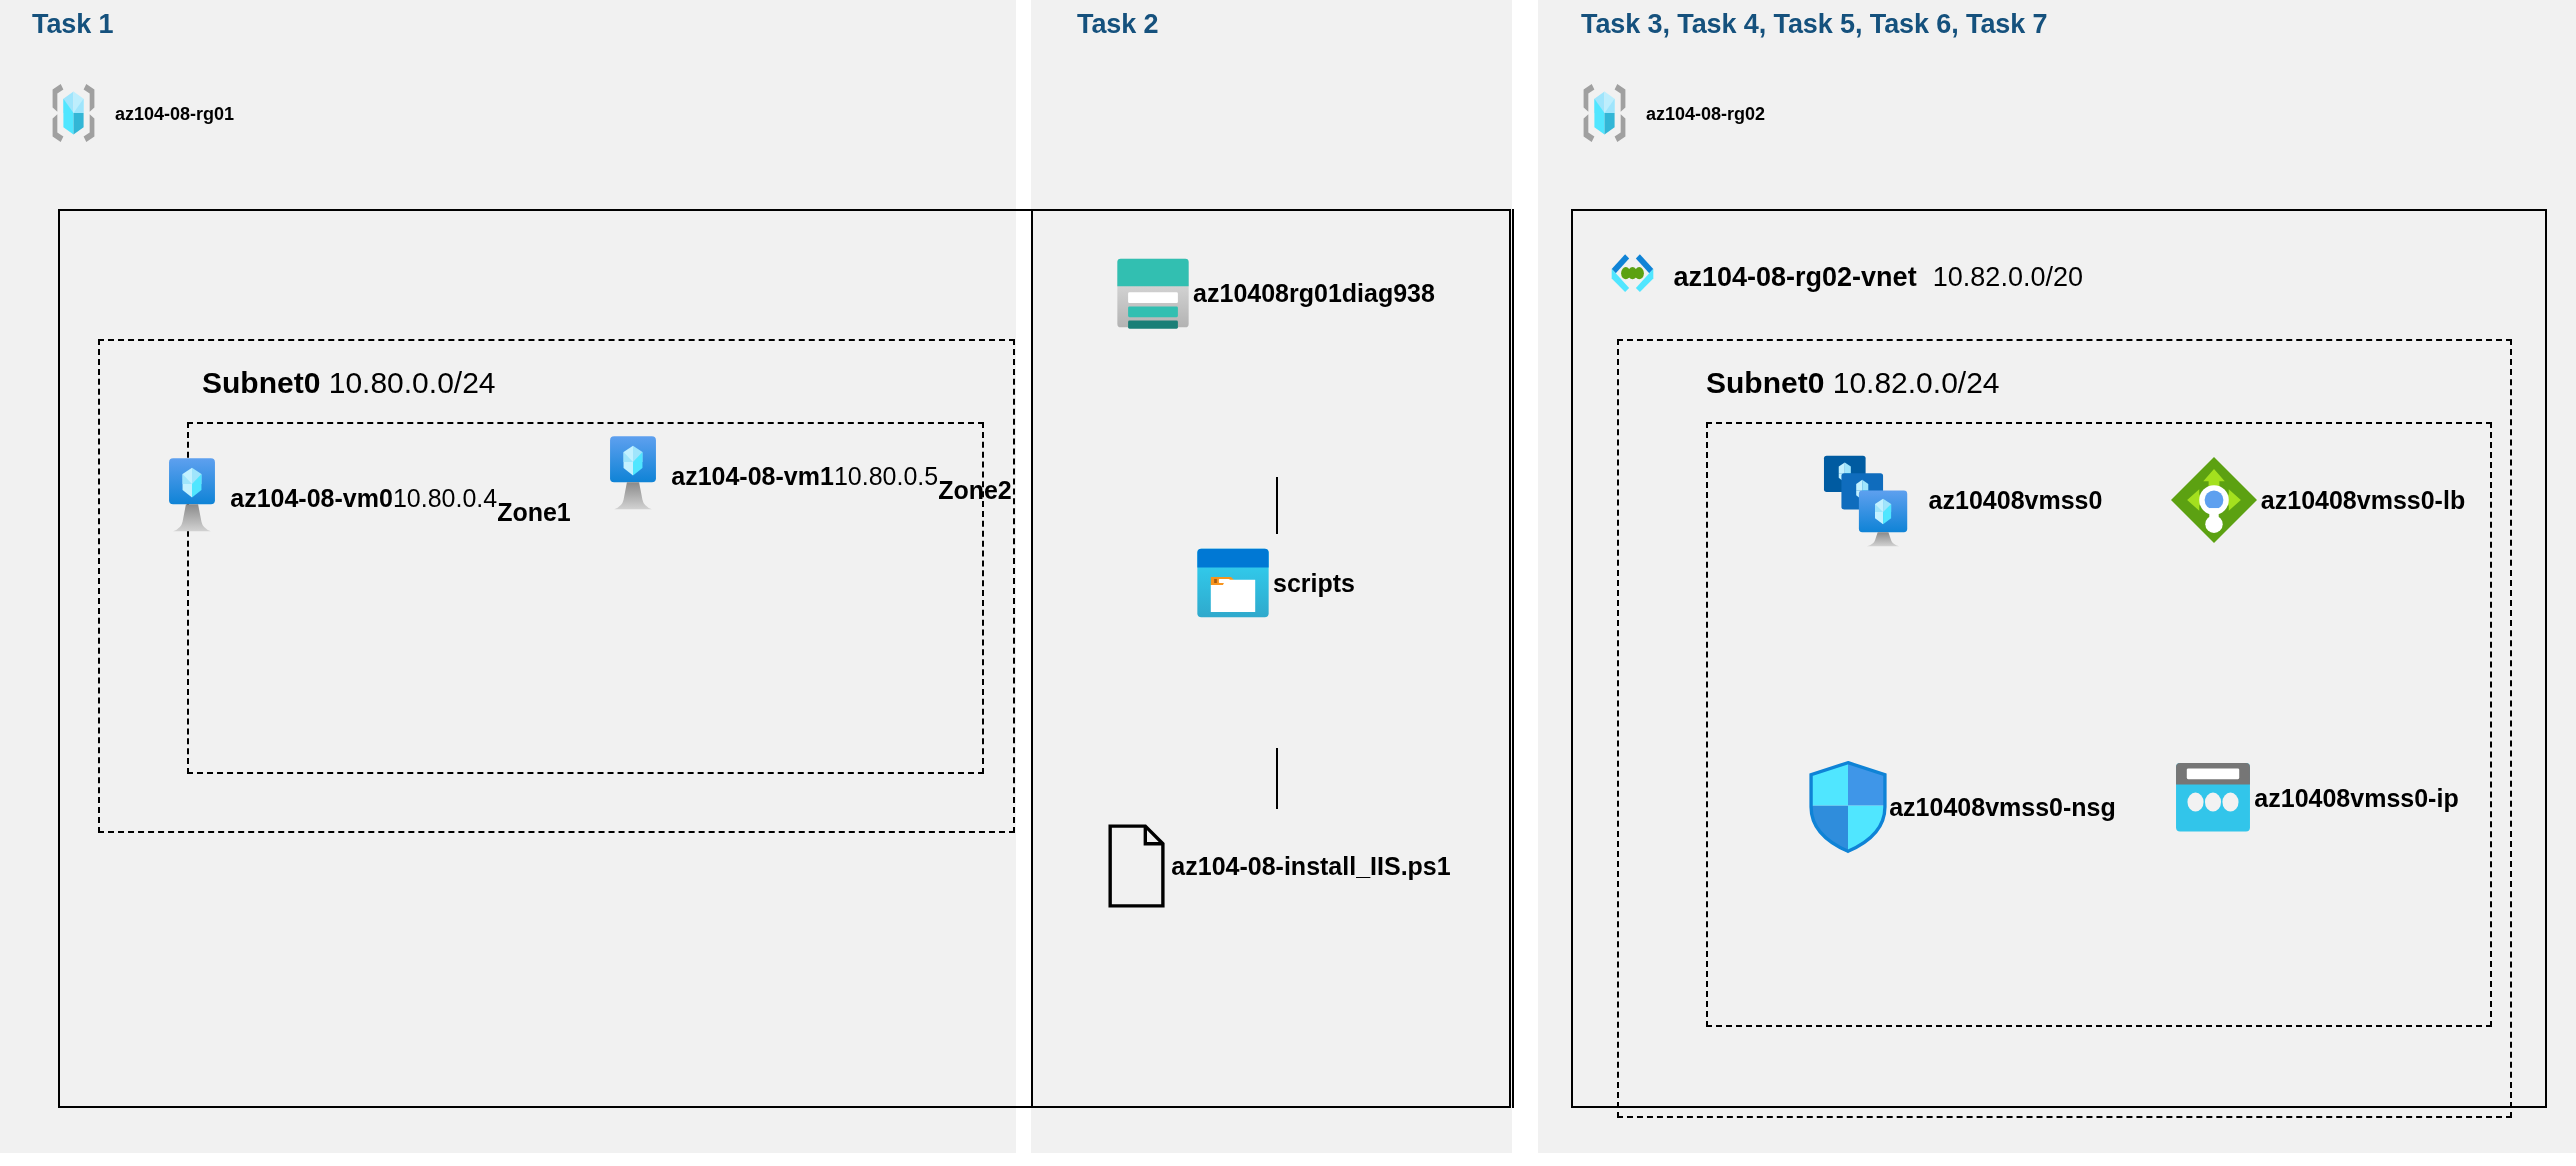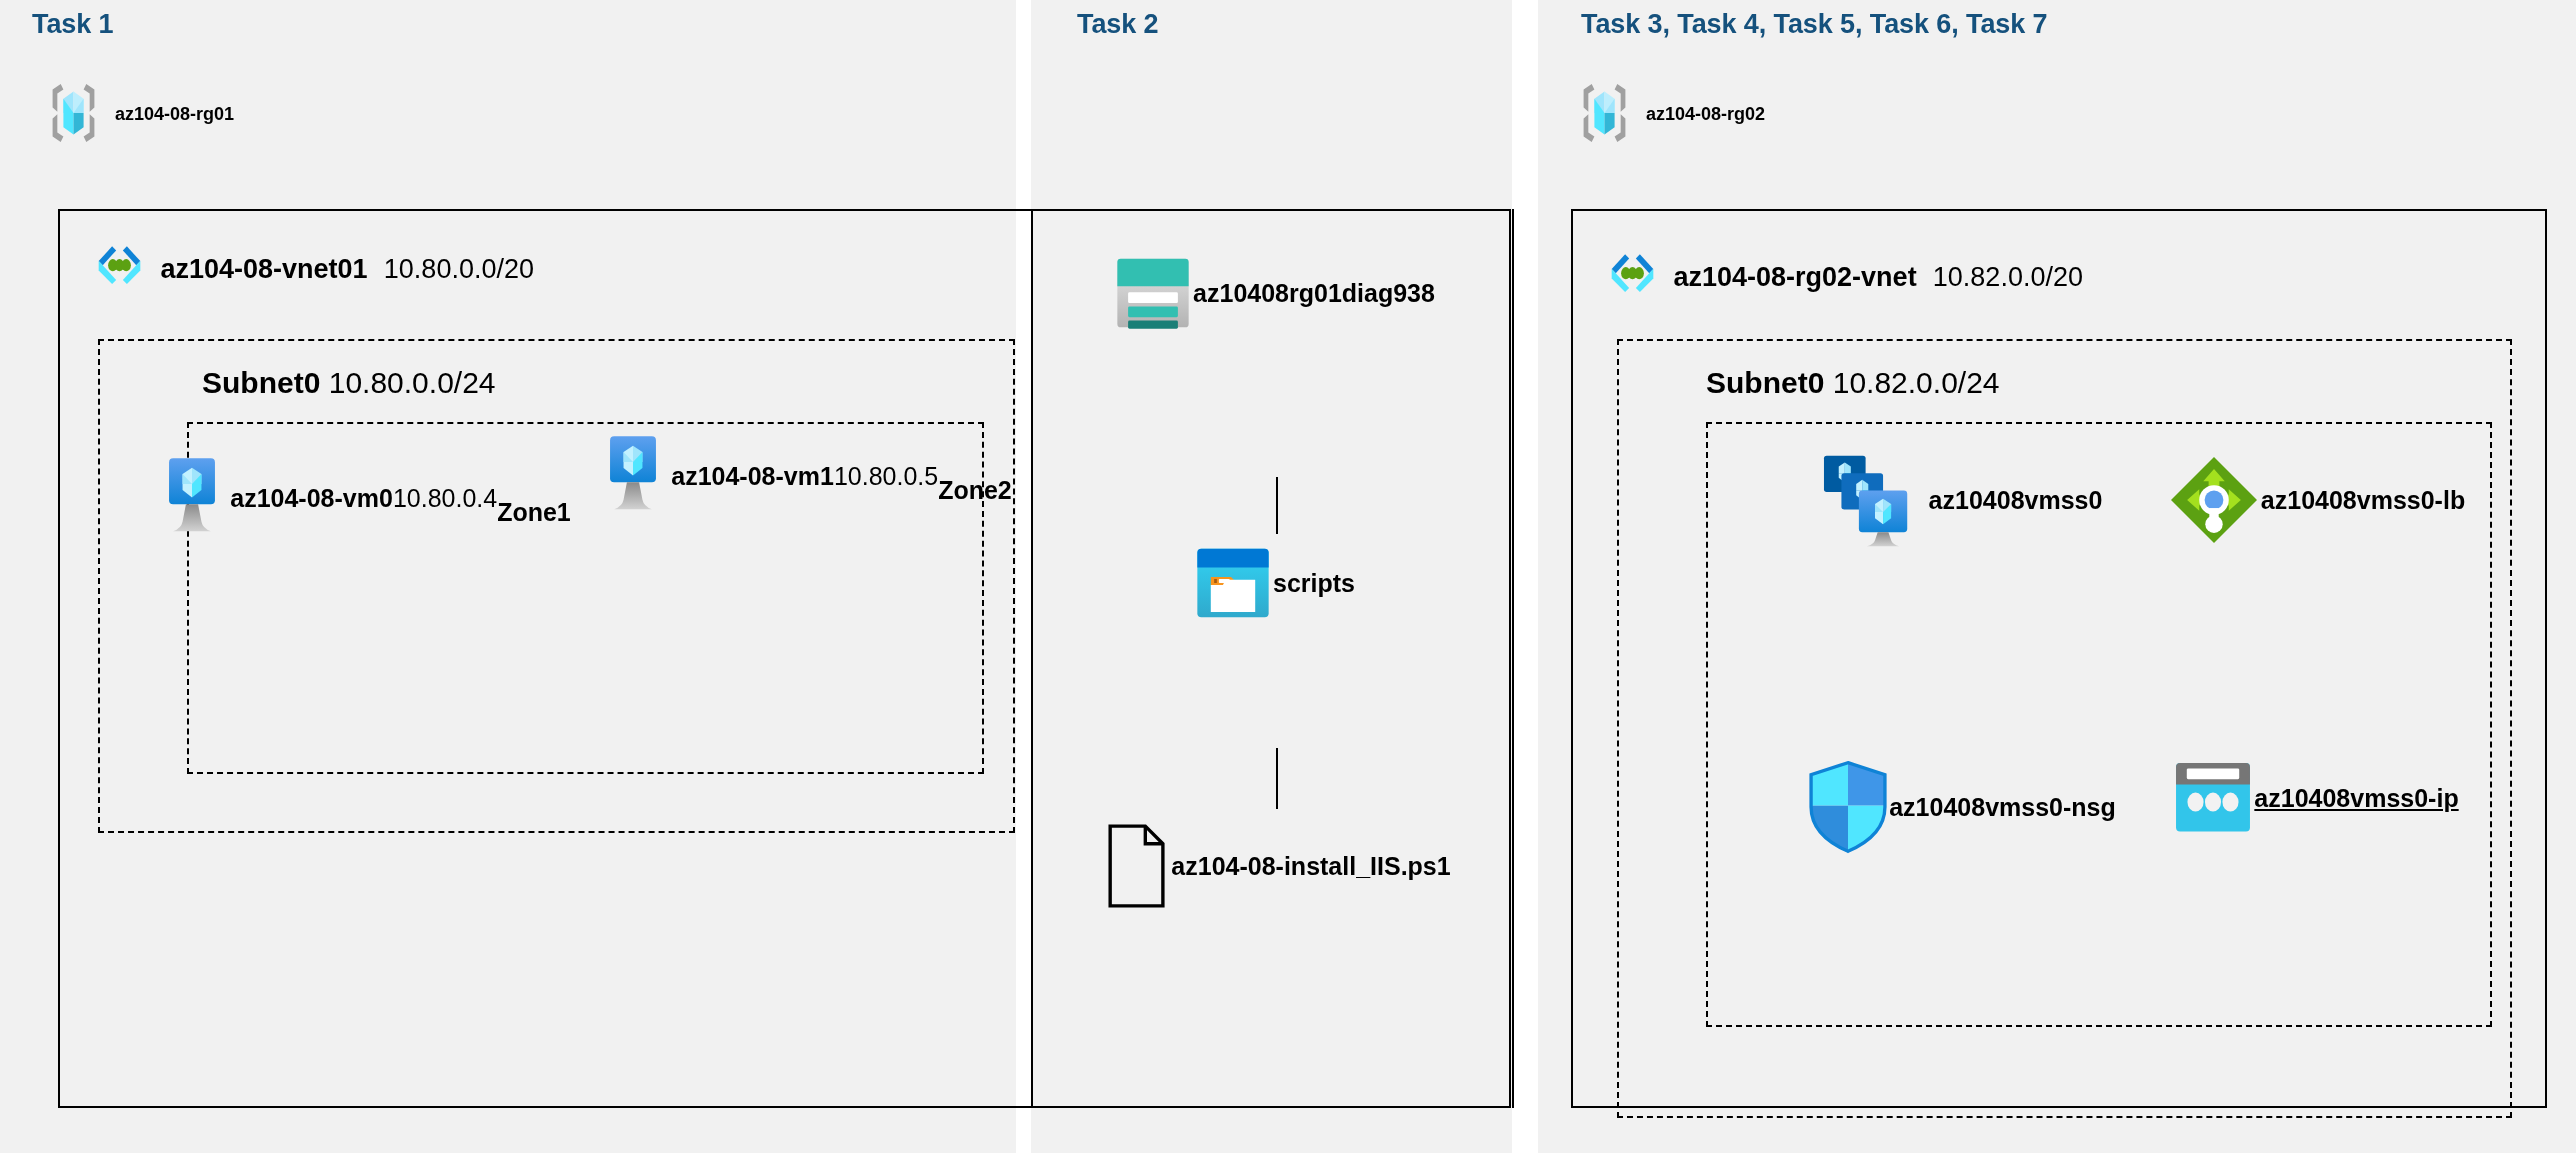--- a/index.html
+++ b/index.html
@@ -131,21 +131,21 @@
 
   #vm0-node  { left: 268px;  top: 457px; width: 189px; }
   #vm1-node  { left: 709px; top: 435px; width: 189px; }
   #storage-node { left: 1166px; top: 256px; width: 216px; }
   #scripts-node { left: 1193px; top: 546px; width: 162px; }
   #ps1-node     { left: 1052px; top: 822px; width: 445px; }
 
   #vmss0-node     { left: 1793px; top: 453px;  width: 337px; }
   #vmsslb-node    { left: 2151px; top: 453px;  width: 330px; }
   #vmssnsg-node   { left: 1793px; top: 760px; width: 337px; }
-  #vmssip-node    { left: 2157px; top: 760px; width: 317px; text-decoration: underline; }
+  #vmssip-node    { left: 2157px; top: 760px; width: 317px; }
 
   .icon-wrap { display: block; }
 
   
   .connector {
     position: absolute;
     width: 2px;
     background: #000000;
   }
   #connector-1 { left: 1276px; top: 477px;  height: 57px; }
@@ -172,35 +172,20 @@
         <path d="M54 46 L39 46 L39 78 L54 67 Z" fill="#32b6d6"></path>
         <path d="M24 25 L39 46 L24 46 Z" fill="#50e6ff"></path>
         <path d="M54 25 L39 46 L54 46 Z" fill="#9fe5fc"></path>
       </svg>
     </span>
     <span class="rg-name">az104-08-rg01</span>
   </div>
 
   <div class="solid-box" id="vnet01-box"></div>
 
-  <div class="vnet-header" id="vnet01-header">
-    <span class="icon-wrap">
-      <svg width="55" height="55" viewBox="0 0 82 82">
-        <path d="M30 8 L36 14 L16 36 L10 30 Z" fill="#0f83d6"></path>
-        <path d="M10 30 L16 36 L36 58 L30 64 L10 44 Z" fill="#50e6ff"></path>
-        <path d="M52 8 L46 14 L66 36 L72 30 Z" fill="#0f83d6"></path>
-        <path d="M72 30 L66 36 L46 58 L52 64 L72 44 Z" fill="#50e6ff"></path>
-        <ellipse cx="31" cy="36" rx="7" ry="9" fill="#5ca112"></ellipse>
-        <ellipse cx="41" cy="36" rx="7" ry="9" fill="#5ca112"></ellipse>
-        <ellipse cx="51" cy="36" rx="7" ry="9" fill="#5ca112"></ellipse>
-      </svg>
-    </span>
-    <span class="vnet-name">az104-08-vnet01</span>
-    <span class="vnet-cidr">10.80.0.0/20</span>
-  </div>
 
   <div class="dashed-box" id="subnet0-rg01-box"></div>
   <div class="subnet-label" id="subnet0-rg01-label">
     <b>Subnet0</b>
     <span>10.80.0.0/24</span>
   </div>
 
   <div class="dashed-box" id="zone-group-box"></div>
 
   <div class="node" id="vm0-node">

